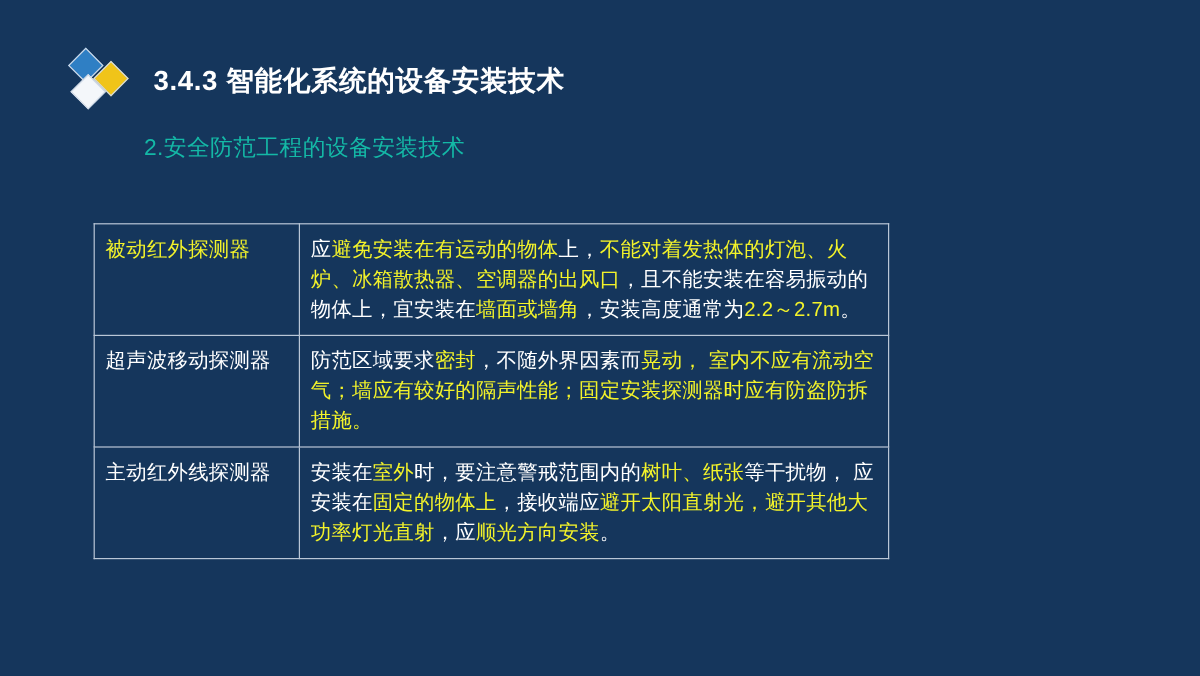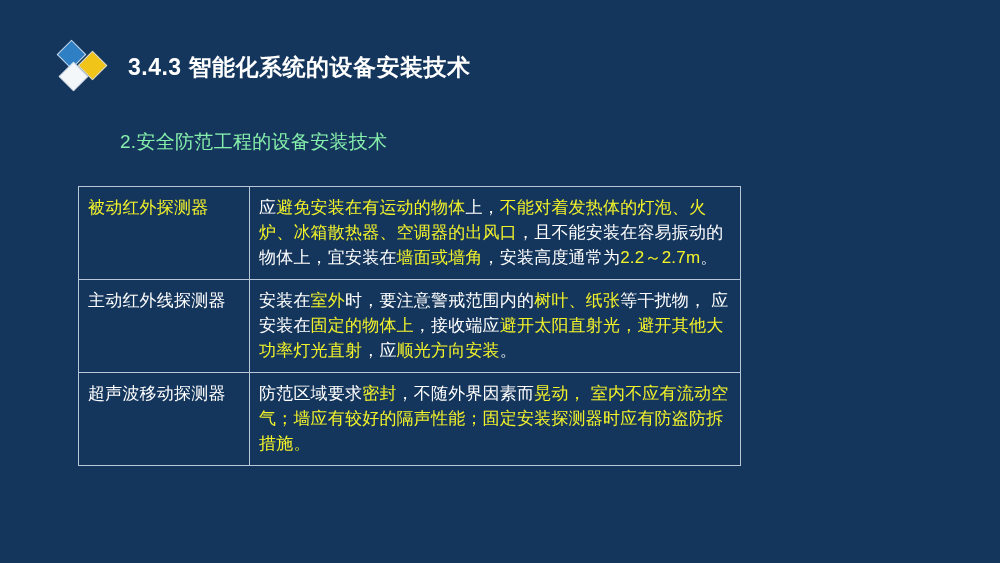--- a/index.html
+++ b/index.html
@@ -53,24 +53,23 @@
     letter-spacing: 0.5px;
     margin-left: 14px;
     white-space: nowrap;
   }
 
   
   .subhead {
     position: absolute;
     left: 120px;
     font-size: 19px;
-    color: #86efac;
+    color: #14b8a6;
     white-space: nowrap;
     letter-spacing: 0.3px;
-    margin-top: 19px;
   }
   .subhead.s1 { top: 110px; }
   .subhead.s2 { top: 146px; }
 
   
   .tbl-wrap {
     position: absolute;
     left: 78px;
     top: 186px;
     width: 624px;
@@ -114,24 +113,24 @@
   <div class="subhead s1">2.安全防范工程的设备安装技术</div>
 
   <div class="tbl-wrap">
     <table class="spec">
       <tbody>
         <tr>
           <td class="c-name"><span class="name-y">被动红外探测器</span></td>
           <td class="c-desc"><span class="w">应</span><span class="y">避免安装在有运动的物体</span><span class="w">上，</span><span class="y">不能对着发热体的灯泡、火炉、冰箱散热器、空调器的出风口</span><span class="w">，且不能安装在容易振动的物体上，宜安装在</span><span class="y">墙面或墙角</span><span class="w">，安装高度通常为</span><span class="y">2.2～2.7m</span><span class="w">。</span></td>
         </tr>
         <tr>
+          <td class="c-name"><span class="name-w">超声波移动探测器</span></td>
+          <td class="c-desc"><span class="w">防范区域要求</span><span class="y">密封</span><span class="w">，不随外界因素而</span><span class="y">晃动， 室内不应有流动空气；墙应有较好的隔声性能；固定安装探测器时应有防盗防拆措施。</span></td>
+        </tr>
+        <tr>
           <td class="c-name"><span class="name-w">主动红外线探测器</span></td>
           <td class="c-desc"><span class="w">安装在</span><span class="y">室外</span><span class="w">时，要注意警戒范围内的</span><span class="y">树叶、纸张</span><span class="w">等干扰物， 应安装在</span><span class="y">固定的物体上</span><span class="w">，接收端应</span><span class="y">避开太阳直射光，避开其他大功率灯光直射</span><span class="w">，应</span><span class="y">顺光方向安装</span><span class="w">。</span></td>
-        </tr>
-        <tr>
-          <td class="c-name"><span class="name-w">超声波移动探测器</span></td>
-          <td class="c-desc"><span class="w">防范区域要求</span><span class="y">密封</span><span class="w">，不随外界因素而</span><span class="y">晃动， 室内不应有流动空气；墙应有较好的隔声性能；固定安装探测器时应有防盗防拆措施。</span></td>
         </tr>
       </tbody>
     </table>
   </div>
 
 </div>
 
 </body></html>

